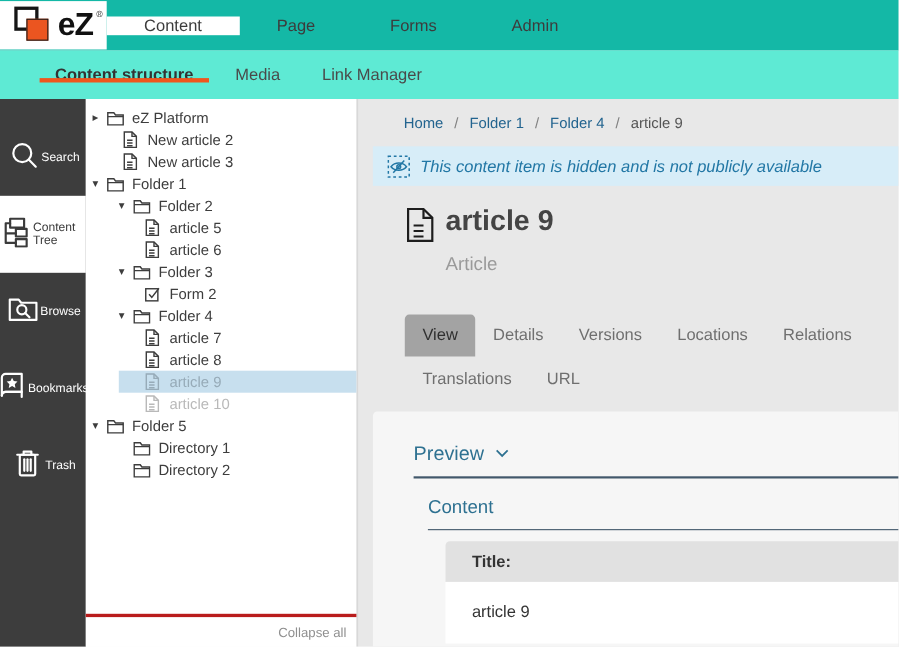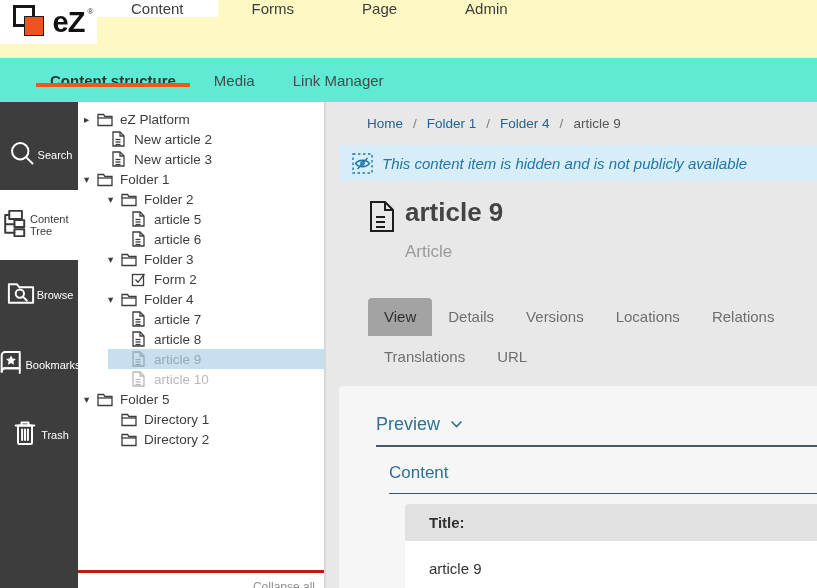--- a/index.html
+++ b/index.html
@@ -1,18 +1,18 @@
 <!DOCTYPE html>
 <html><head>
 <meta charset="utf-8">
 <style>
 *{box-sizing:border-box;margin:0;padding:0}
 body{width:817px;height:588px;font-family:"Liberation Sans",sans-serif;overflow:hidden;background:#fff}
 
-.topbar{height:58px;background:#fef9c3;display:flex;align-items:flex-start}
+.topbar{height:46px;background:#14b8a6;display:flex;align-items:center}
 .logo{width:97px;height:44px;background:#fff;display:flex;align-items:center;justify-content:center;cursor:pointer}
 .logo-mark{position:relative;width:36px;height:38px;margin-right:4px}
 .logo-sq-white{position:absolute;left:0;top:2px;width:22px;height:22px;border:3px solid #161616;background:#fff}
 .logo-sq-orange{position:absolute;left:11px;top:13px;width:20px;height:20px;background:#eb5520;border:1px solid #1a1a1a}
 .logo-text{font-size:29px;font-weight:bold;color:#111;letter-spacing:-1px;position:relative}
 .logo-reg{font-size:8px;position:absolute;top:1px;right:-8px;font-weight:normal;color:#333}
 .top-tabs{display:flex}
 .top-tab{padding:0 34px;display:flex;align-items:center;font-size:15px;color:#3c3c3c;cursor:pointer}
 .top-tab.active{background:#fff}
 
@@ -81,24 +81,24 @@
       <span class="logo-sq-white"></span>
         <span class="logo-sq-orange"></span>
     </span>
     <span class="logo-text">eZ<span class="logo-reg">®</span></span>
   </div>
   <div class="top-tabs" id="top-tabs">
       <div class="top-tab active">
         <span class="lbl">Content</span>
       </div>
       <div class="top-tab">
+        <span class="lbl">Page</span>
+      </div>
+      <div class="top-tab">
         <span class="lbl">Forms</span>
-      </div>
-      <div class="top-tab">
-        <span class="lbl">Page</span>
       </div>
       <div class="top-tab">
         <span class="lbl">Admin</span>
       </div>
     </div>
 </div>
 
 <div class="subnav" id="sub-tabs">
     <div class="sub-tab active">
       <span class="lbl">Content structure</span>

